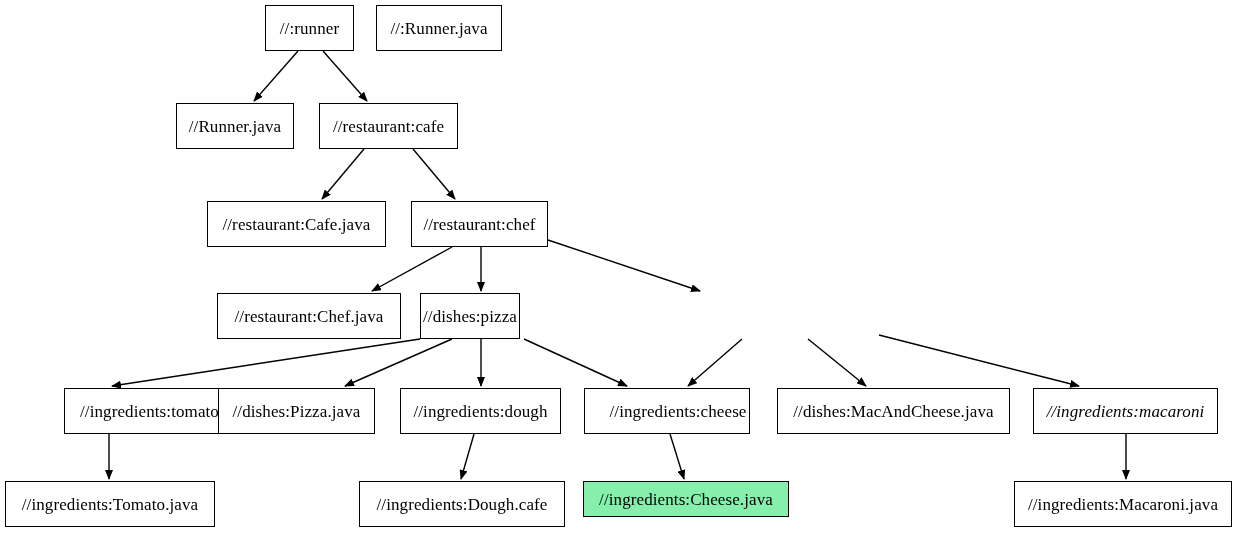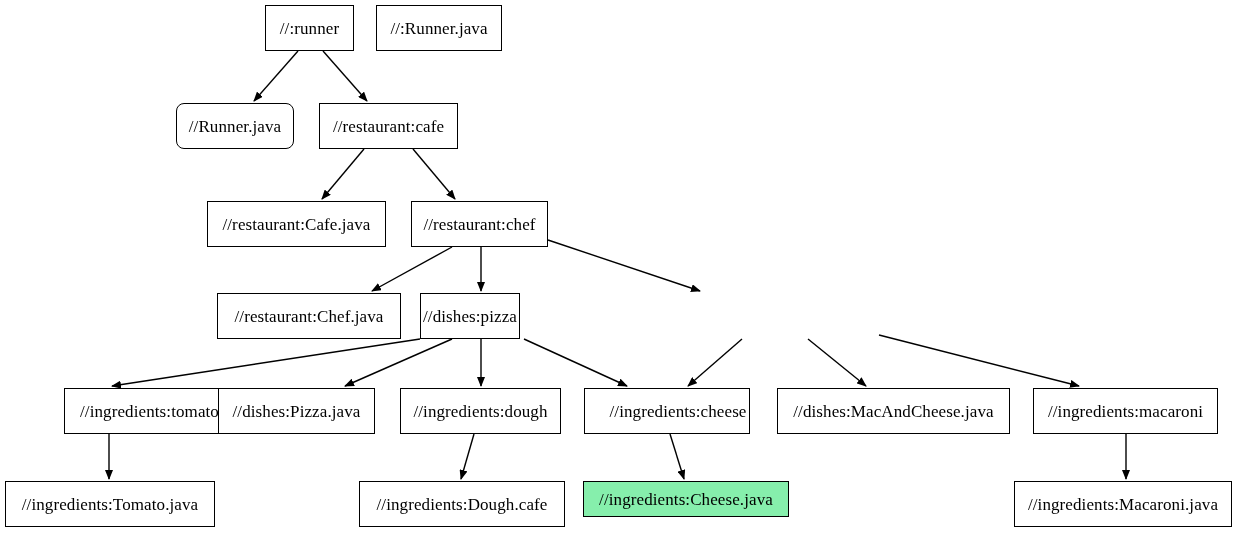--- a/index.html
+++ b/index.html
@@ -82,21 +82,21 @@
         <line x1="1126" y1="434" x2="1126" y2="479" stroke="#000000" stroke-width="1.4" marker-end="url(#arrowhead)"></line>
       </g>
   </svg>
   <div id="node-layer">
       <div class="graph-node" style="left: 265px; top: 5px; width: 89px; height: 46px; border-color: rgb(0, 0, 0); background: rgb(255, 255, 255);">
         <span class="node-label">//:runner</span>
       </div>
       <div class="graph-node" style="left: 376px; top: 5px; width: 126px; height: 46px; border-color: rgb(0, 0, 0); background: rgb(255, 255, 255);">
         <span class="node-label">//:Runner.java</span>
       </div>
-      <div class="graph-node" style="left: 176px; top: 103px; width: 118px; height: 46px; border-color: rgb(0, 0, 0); background: rgb(255, 255, 255); border-radius: 8px;">
+      <div class="graph-node" style="left: 176px; top: 103px; width: 118px; height: 46px; border-color: rgb(0, 0, 0); background: rgb(255, 255, 255);">
         <span class="node-label">//Runner.java</span>
       </div>
       <div class="graph-node" style="left: 207px; top: 201px; width: 179px; height: 46px; border-color: rgb(0, 0, 0); background: rgb(255, 255, 255);">
         <span class="node-label">//restaurant:Cafe.java</span>
       </div>
       <div class="graph-node" style="left: 319px; top: 103px; width: 139px; height: 46px; border-color: rgb(0, 0, 0); background: rgb(255, 255, 255);">
         <span class="node-label">//restaurant:cafe</span>
       </div>
       <div class="graph-node" style="left: 411px; top: 201px; width: 137px; height: 46px; border-color: rgb(0, 0, 0); background: rgb(255, 255, 255);">
         <span class="node-label">//restaurant:chef</span>
@@ -115,21 +115,21 @@
       </div>
       <div class="graph-node" style="left: 400px; top: 388px; width: 161px; height: 46px; border-color: rgb(0, 0, 0); background: rgb(255, 255, 255); align-items: center;">
         <span class="node-label">//ingredients:dough</span>
       </div>
       <div class="graph-node" style="left: 584px; top: 388px; width: 166px; height: 46px; border-color: rgb(0, 0, 0); background: rgb(255, 255, 255); padding-left: 22px;">
         <span class="node-label">//ingredients:cheese</span>
       </div>
       <div class="graph-node" style="left: 777px; top: 388px; width: 233px; height: 46px; border-color: rgb(0, 0, 0); background: rgb(255, 255, 255);">
         <span class="node-label">//dishes:MacAndCheese.java</span>
       </div>
-      <div class="graph-node" style="left: 1033px; top: 388px; width: 185px; height: 46px; border-color: rgb(0, 0, 0); background: rgb(255, 255, 255);">
+      <div class="graph-node" style="left: 1033px; top: 388px; width: 185px; height: 46px; border-color: rgb(0, 0, 0); background: rgb(255, 255, 255); font-style: italic;">
         <span class="node-label">//ingredients:macaroni</span>
       </div>
       <div class="graph-node" style="left: 5px; top: 481px; width: 210px; height: 46px; border-color: rgb(0, 0, 0); background: rgb(255, 255, 255);">
         <span class="node-label">//ingredients:Tomato.java</span>
       </div>
       <div class="graph-node" style="left: 359px; top: 481px; width: 206px; height: 46px; border-color: rgb(0, 0, 0); background: rgb(255, 255, 255);">
         <span class="node-label">//ingredients:Dough.cafe</span>
       </div>
       <div class="graph-node" style="left: 583px; top: 481px; width: 206px; height: 36px; border-color: rgb(0, 0, 0); background: #86efac; text-align: right;">
         <span class="node-label">//ingredients:Cheese.java</span>

